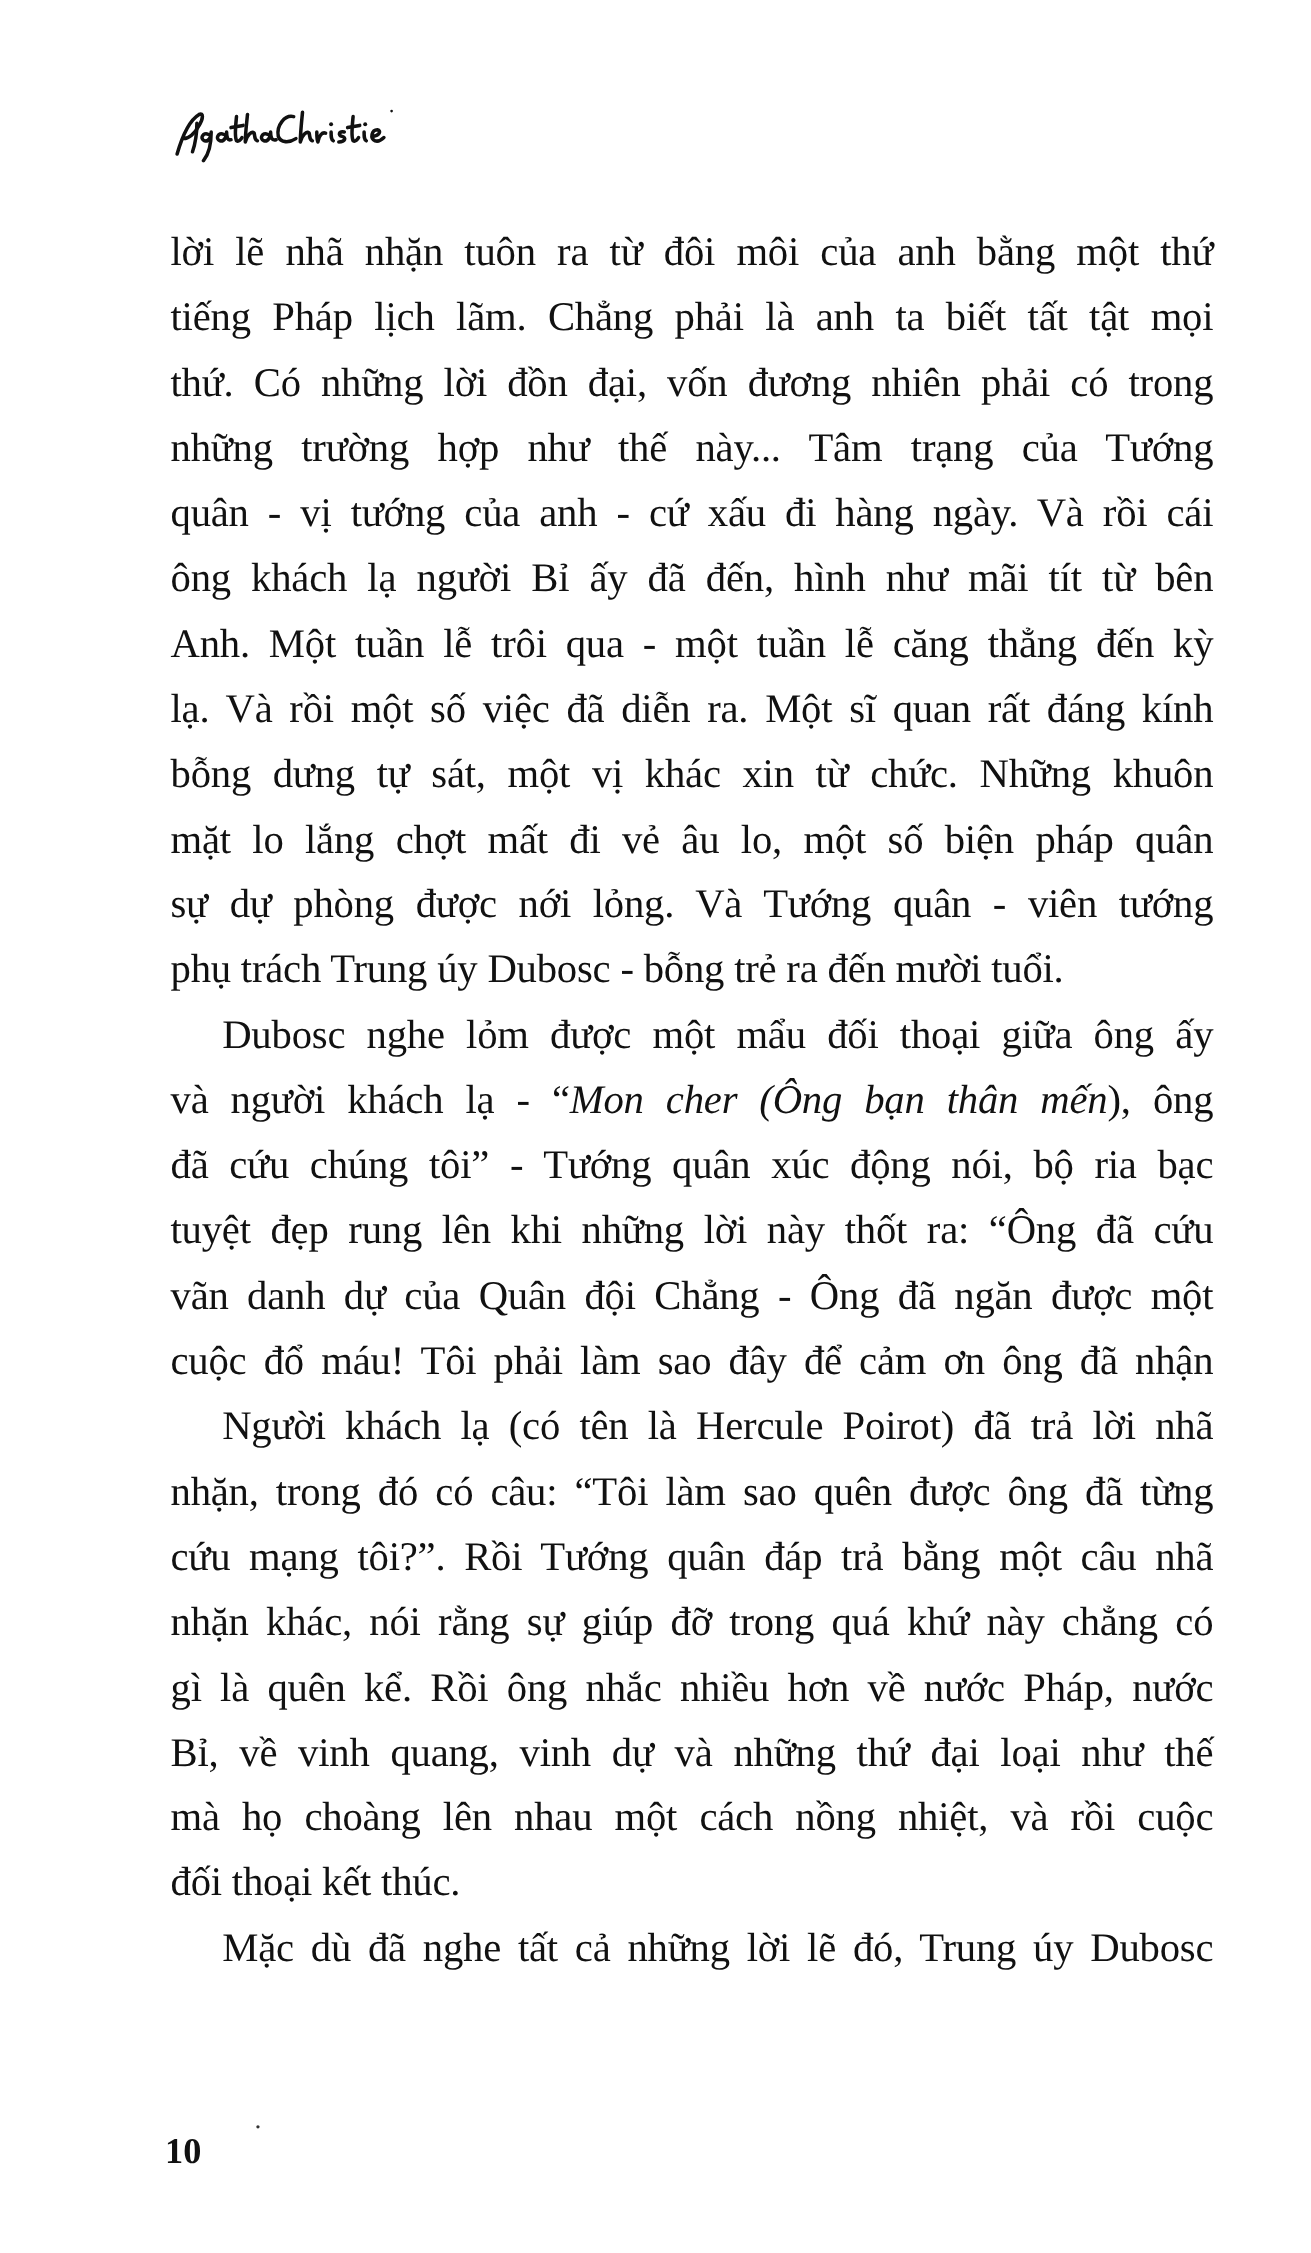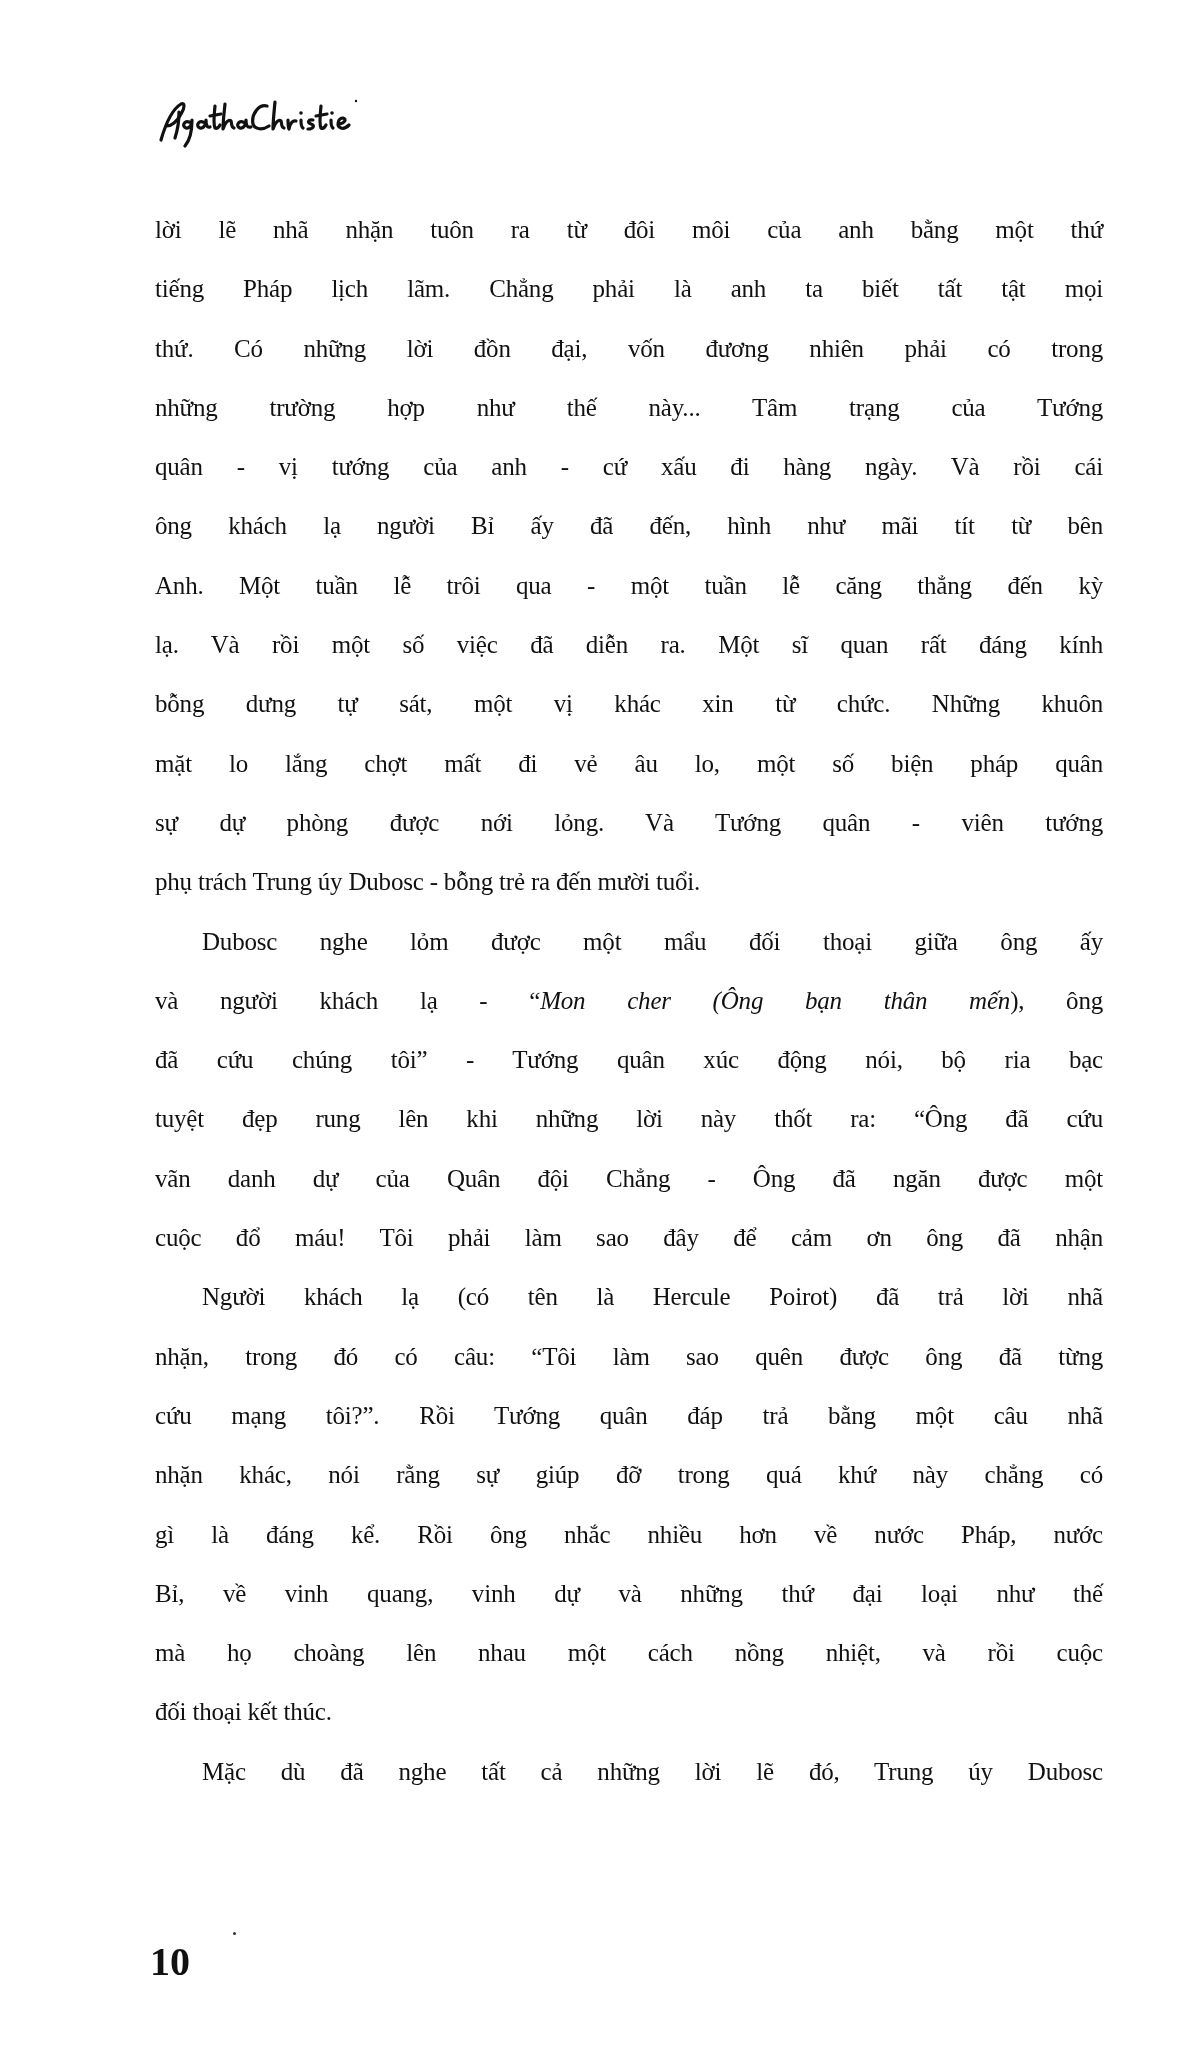--- a/index.html
+++ b/index.html
@@ -30,41 +30,41 @@
       width: 210px;
       height: 56px;
     }
     .signature svg { display: block; width: 100%; height: 100%; }
 
     .body-text {
       position: absolute;
       left: 155px;
       top: 200px;
       width: 948px;
-      font-size: 25px;
+      font-size: 37px;
       line-height: 59.3px;
       letter-spacing: -0.2px;
     }
     .line {
       display: block;
       height: 59.3px;
       white-space: nowrap;
       text-align: justify;
       text-align-last: justify;
       overflow: visible;
     }
     .line.indent { padding-left: 47px; }
     .line.last { text-align-last: left; }
     .line i { font-style: italic; margin-top: 21px; }
 
     .page-number {
       position: absolute;
       left: 150px;
       top: 1938px;
-      font-size: 40px;
+      font-size: 33px;
       font-weight: bold;
       font-family: "Liberation Serif", "DejaVu Serif", serif;
       text-align: center;
     }
     .speck {
       position: absolute;
       left: 233px;
       top: 1932px;
       width: 3px;
       height: 3px;
@@ -138,21 +138,21 @@
     <span class="line"><span>và người khách lạ - “</span><i>Mon cher (Ông bạn thân mến</i><span>), ông</span></span>
     <span class="line">đã cứu chúng tôi” - Tướng quân xúc động nói, bộ ria bạc</span>
     <span class="line">tuyệt đẹp rung lên khi những lời này thốt ra: “Ông đã cứu</span>
     <span class="line">vãn danh dự của Quân đội Chẳng - Ông đã ngăn được một</span>
     <span class="line">cuộc đổ máu! Tôi phải làm sao đây để cảm ơn ông đã nhận</span>
 
     <span class="line indent">Người khách lạ (có tên là Hercule Poirot) đã trả lời nhã</span>
     <span class="line">nhặn, trong đó có câu: “Tôi làm sao quên được ông đã từng</span>
     <span class="line">cứu mạng tôi?”. Rồi Tướng quân đáp trả bằng một câu nhã</span>
     <span class="line">nhặn khác, nói rằng sự giúp đỡ trong quá khứ này chẳng có</span>
-    <span class="line">gì là đáng kể. Rồi ông nhắc nhiều hơn về nước Pháp, nước</span>
+    <span class="line">gì là quên kể. Rồi ông nhắc nhiều hơn về nước Pháp, nước</span>
     <span class="line">Bỉ, về vinh quang, vinh dự và những thứ đại loại như thế</span>
     <span class="line">mà họ choàng lên nhau một cách nồng nhiệt, và rồi cuộc</span>
     <span class="line last">đối thoại kết thúc.</span>
 
     <span class="line indent">Mặc dù đã nghe tất cả những lời lẽ đó, Trung úy Dubosc</span>
   </div>
 
   <div class="speck"></div>
   <div class="page-number">10</div>
 </div>

